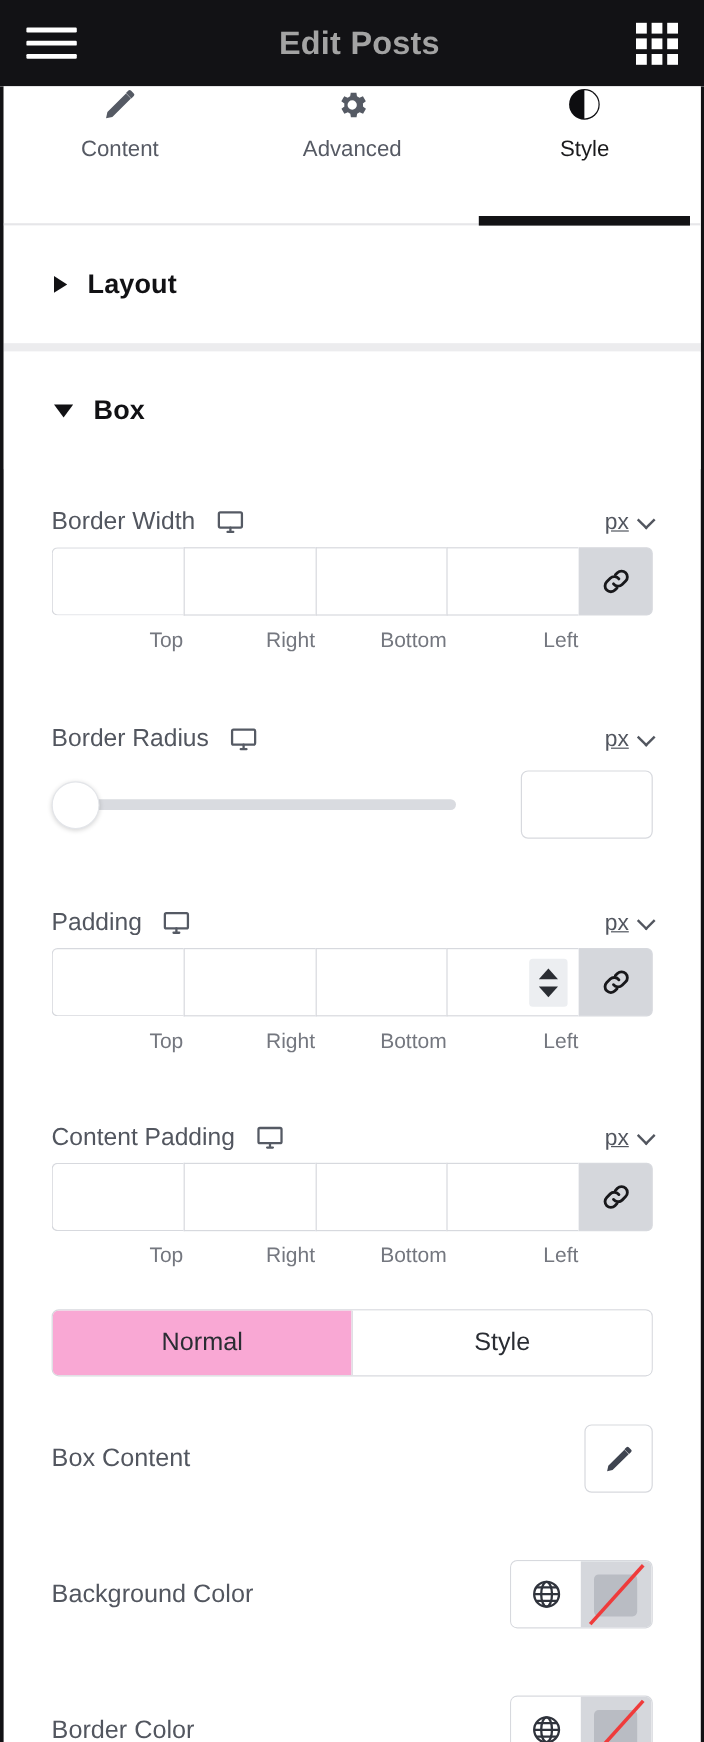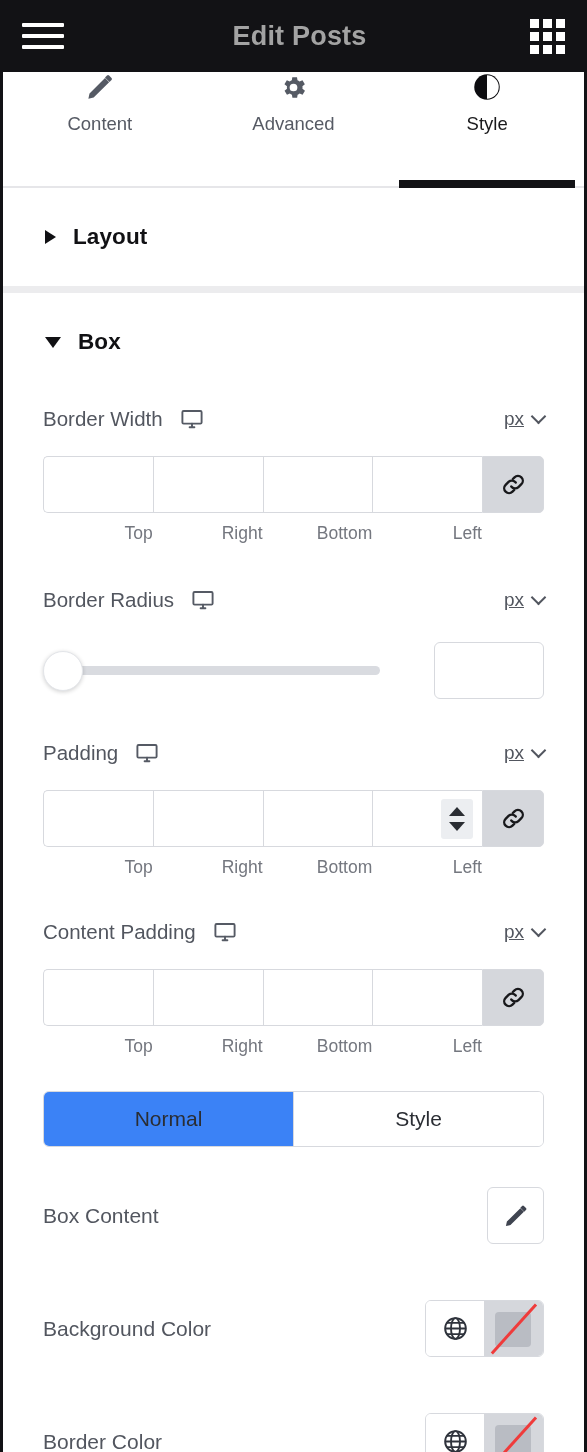--- a/index.html
+++ b/index.html
@@ -129,21 +129,21 @@
     font-weight: bold;
     color: #111114;
     letter-spacing: .1px;
   }
   .divider { height: 7px; background: #ececee; }
 
   
   .ctrl { padding: 0 40px; }
   .ctrl-head {
     display: flex;
-    align-items: center;
+    align-items: flex-end;
     height: 56px;
     gap: 17px;
   }
   .ctrl-label {
     font-size: 20.5px;
     color: #52565f;
     white-space: nowrap;
   }
   .ctrl-head .spacer { flex: 1; }
   .unit {
@@ -280,21 +280,21 @@
   .seg div {
     flex: 1;
     display: flex;
     align-items: center;
     justify-content: center;
     font-size: 21px;
     color: #2a2d33;
     cursor: pointer;
     background: #ffffff;
   }
-  .seg div.on { background: #3b82f6; }
+  .seg div.on { background: #f9a8d4; }
   .seg div + div { border-left: 1.6px solid #d7d9de; }
 
   
   .row {
     height: 113px;
     display: flex;
     align-items: center;
     padding: 0 40px;
   }
   .row .row-label {

